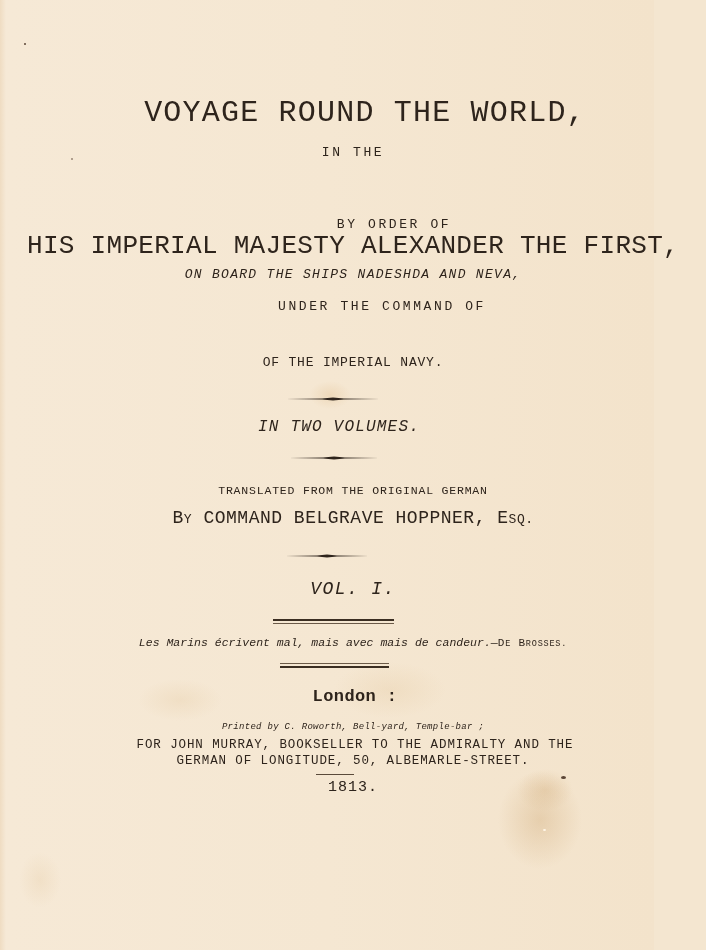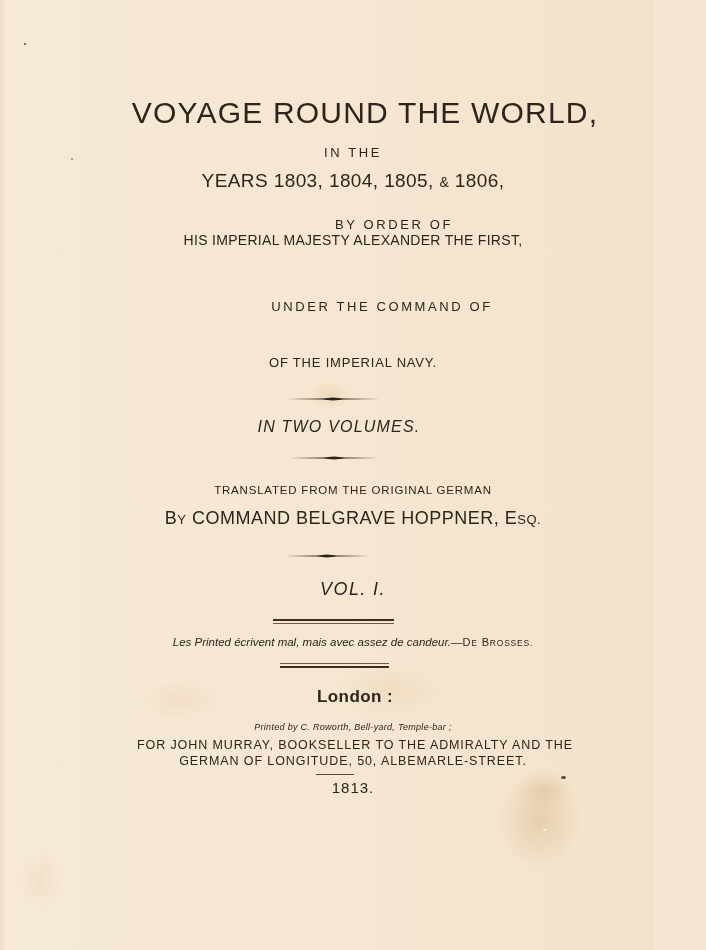--- a/index.html
+++ b/index.html
@@ -17,21 +17,21 @@
       width: 654px;
       height: 950px;
       background:
         radial-gradient(ellipse 60px 70px at 540px 820px, rgba(196,150,90,0.28), rgba(196,150,90,0) 70%),
         radial-gradient(ellipse 40px 30px at 545px 790px, rgba(196,150,90,0.22), rgba(196,150,90,0) 70%),
         radial-gradient(ellipse 30px 20px at 330px 395px, rgba(210,160,90,0.20), rgba(210,160,90,0) 70%),
         radial-gradient(ellipse 60px 30px at 180px 700px, rgba(210,170,110,0.15), rgba(210,170,110,0) 70%),
         radial-gradient(ellipse 80px 40px at 390px 690px, rgba(210,170,110,0.15), rgba(210,170,110,0) 70%),
         radial-gradient(ellipse 30px 40px at 40px 880px, rgba(210,170,110,0.14), rgba(210,170,110,0) 70%),
         linear-gradient(90deg, #efdcc2 0px, #f6e9d6 6px, #f5e7d2 50%, #f3e3cb 100%);
-      font-family: Liberation Sans, sans-serif;
+      font-family: Liberation Mono, monospace;
       color: #2e241c;
     }
     .line {
       position: absolute;
       left: 0;
       width: 706px;
       text-align: center;
       white-space: nowrap;
       line-height: 1;
     }
@@ -48,21 +48,21 @@
     .in-the { top: 146px; }
     .years {
       top: 171px;
       font-size: 19px;
       letter-spacing: 0.4px;
     }
     .years .amp { font-size: 14px; }
     .by-order { top: 218px; padding-left: 41px; }
     .majesty {
       top: 233px;
-      font-size: 14px;
+      font-size: 26px;
       letter-spacing: 0.3px;
     }
     .ships {
       top: 268px;
       font-size: 13px;
       font-style: italic;
       letter-spacing: 1.3px;
     }
     .under-command { top: 300px; left: 0; margin-left: 29px; }
     .captain {
@@ -189,23 +189,23 @@
       background: #5a4536;
     }
   </style>
 </head>
 <body>
 
 <div class="page">
 
   <div class="line title">VOYAGE ROUND THE WORLD,</div>
   <div class="line small-caps-tiny in-the">IN THE</div>
-  <div class="line years"><span>YEARS 1803, 1804, 1805, </span><span class="amp">&amp;</span><span> 1806,</span></div>
   <div class="line small-caps-tiny by-order">BY ORDER OF</div>
   <div class="line majesty">HIS IMPERIAL MAJESTY ALEXANDER THE FIRST,</div>
+  <div class="line ships">ON BOARD THE SHIPS NADESHDA AND NEVA,</div>
   <div class="line small-caps-tiny under-command">UNDER THE COMMAND OF</div>
   <div class="line navy">OF THE IMPERIAL NAVY.</div>
 
   <div class="ornament orn1">
     <svg width="94" height="4" viewBox="0 0 94 4">
         <path d="M0 2 L36 1.5 L47 0.5 L58 1.5 L94 2 L58 2.5 L47 3.5 L36 2.5 Z" fill="#2e241c"></path>
       </svg>
   </div>
 
   <div class="line two-volumes">IN TWO VOLUMES.</div>
@@ -225,21 +225,21 @@
       </svg>
   </div>
 
   <div class="line vol">VOL. I.</div>
 
   <div class="double-rule">
     <div class="thick"></div>
     <div class="thin"></div>
   </div>
 
-  <div class="line quote"><span class="it">Les Printed écrivent mal, mais avec assez de candeur.</span><span>—</span><span class="sc"><span>D</span><span class="small">E</span><span> B</span><span class="small">ROSSES.</span></span></div>
+  <div class="line quote"><span class="it">Les Marins écrivent mal, mais avec mais de candeur.</span><span>—</span><span class="sc"><span>D</span><span class="small">E</span><span> B</span><span class="small">ROSSES.</span></span></div>
 
   <div class="double-rule2">
     <div class="thin"></div>
     <div class="thick"></div>
   </div>
 
   <div class="line london">London :</div>
   <div class="line printed">Printed by C. Roworth, Bell-yard, Temple-bar ;</div>
   <div class="line publisher1">FOR JOHN MURRAY, BOOKSELLER TO THE ADMIRALTY AND THE</div>
   <div class="line publisher2">GERMAN OF LONGITUDE, 50, ALBEMARLE-STREET.</div>

